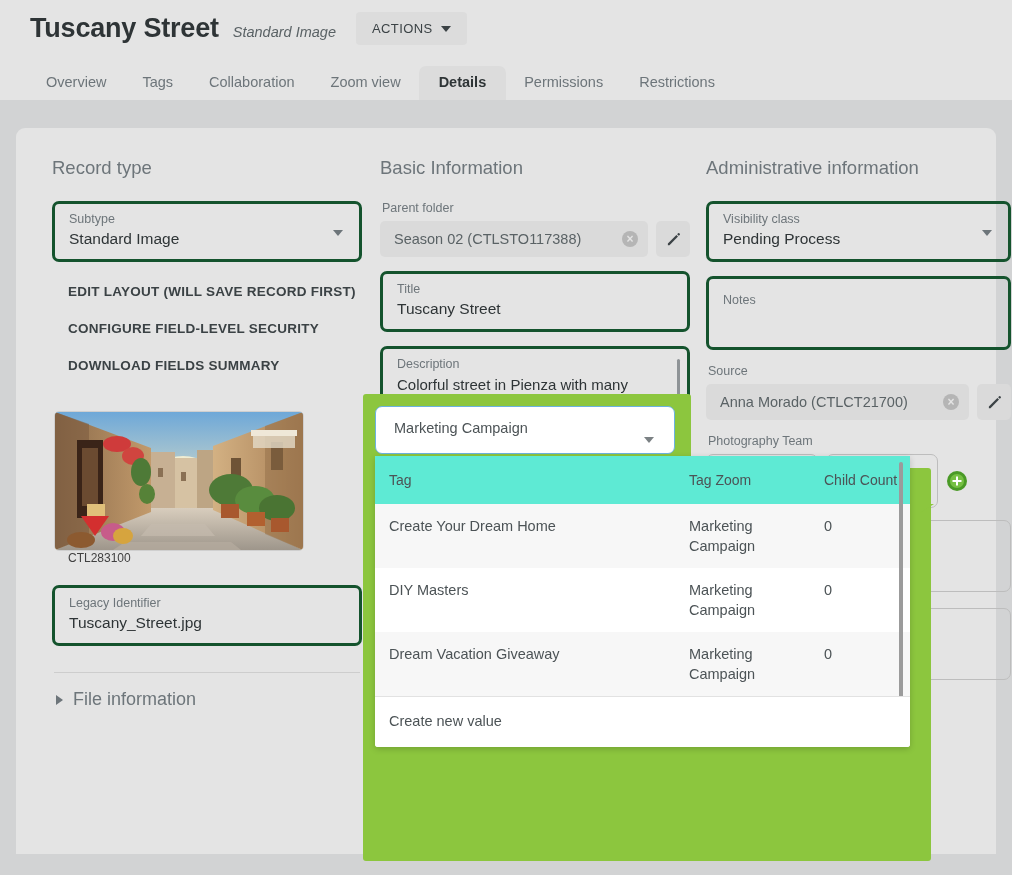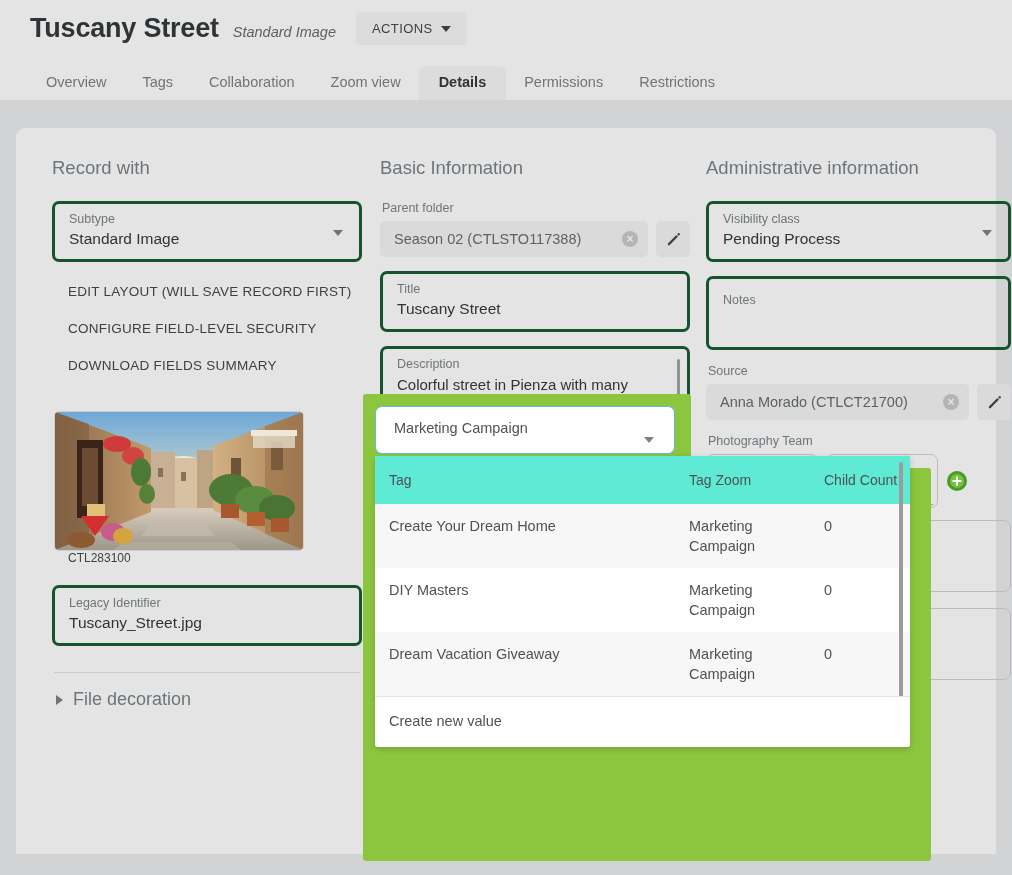--- a/index.html
+++ b/index.html
@@ -90,21 +90,21 @@
     font-size:12px; line-height:16px; text-align:center; cursor:pointer; font-weight:700;
   }
   .pencil-btn {
     width:34px; background:#dadada; border-radius:5px; display:flex;
     align-items:center; justify-content:center; cursor:pointer;
   }
 
   .sub-label { font-size:12.5px; color:#6d757a; margin:2px 0 6px 2px; }
 
   .link-action {
-    font-size:13.5px; font-weight:400; color:#3b4245; letter-spacing:.25px;
+    font-size:13.5px; font-weight:700; color:#3b4245; letter-spacing:.25px;
     margin:22px 0 0 16px; cursor:pointer;
   }
 
   
   .desc-scroll {
     position:absolute; right:7px; top:10px; width:3px; height:46px;
     background:#8e9396; border-radius:2px;
   }
 
   
@@ -215,21 +215,21 @@
     <div class="tab">Zoom view</div>
     <div class="tab active">Details</div>
     <div class="tab">Permissions</div>
     <div class="tab">Restrictions</div>
   </div>
 </div>
 
 <div class="panel">
 
   <div class="col col-left">
-    <div class="section-title">Record with</div>
+    <div class="section-title">Record type</div>
 
     <div class="fld select">
       <div class="fld-label">Subtype</div>
       <div class="fld-value">Standard Image</div>
     </div>
 
     <div class="link-action">EDIT LAYOUT (WILL SAVE RECORD FIRST)</div>
     <div class="link-action">CONFIGURE FIELD-LEVEL SECURITY</div>
     <div class="link-action">DOWNLOAD FIELDS SUMMARY</div>
 
@@ -303,21 +303,21 @@
     <div class="uid-value">CTL283100</div>
 
     <div class="fld">
       <div class="fld-label">Legacy Identifier</div>
       <div class="fld-value">Tuscany_Street.jpg</div>
     </div>
 
     <div class="divider"></div>
     <div class="file-info">
       <span class="tri"></span>
-      <span>File decoration</span>
+      <span>File information</span>
     </div>
   </div>
 
   <div class="col col-mid">
     <div class="section-title">Basic Information</div>
 
     <div class="sub-label">Parent folder</div>
     <div class="chip-row">
       <div class="chip">
         <span>Season 02 (CTLSTO117388)</span>

